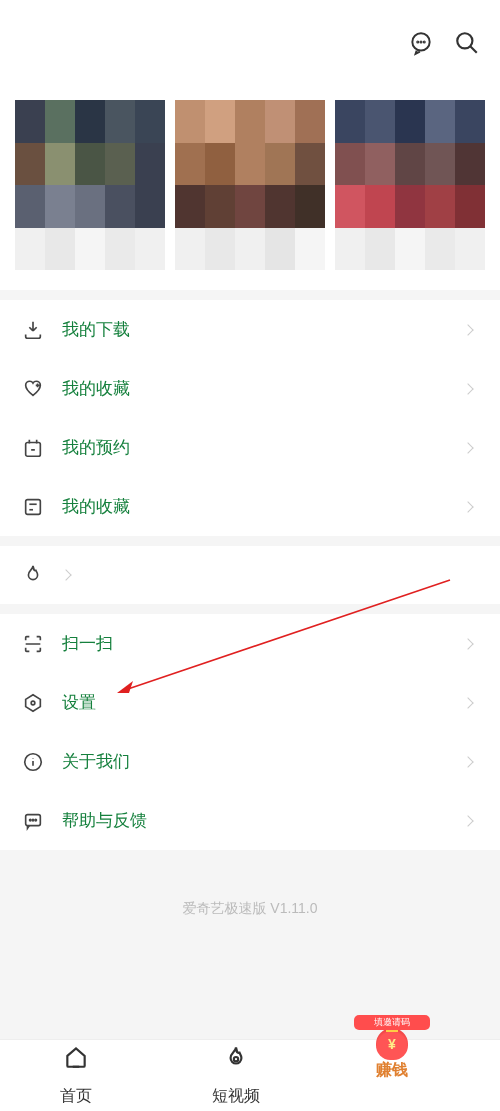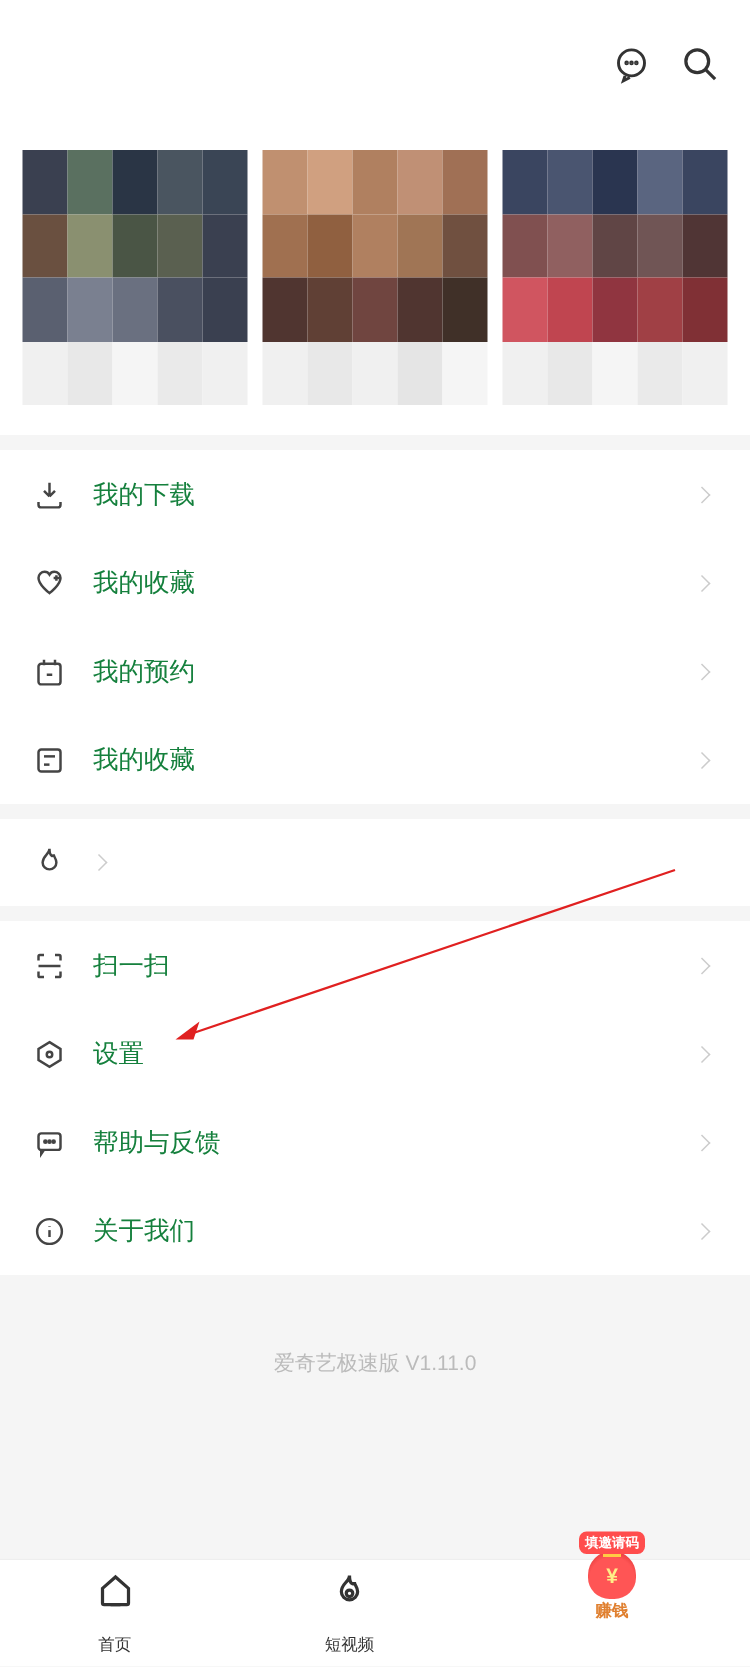--- a/index.html
+++ b/index.html
@@ -82,38 +82,37 @@
   justify-content: space-around;
   align-items: center;
 }
 .nav-item {
   display: flex;
   flex-direction: column;
   align-items: center;
   gap: 16px;
 }
 .nav-icon { width: 26px; height: 26px; }
-.nav-label { font-size: 11px; color: #333; }
+.nav-label { font-size: 16px; color: #333; }
 .money-icon {
   position: absolute;
   right: 70px;
   bottom: 30px;
   display: flex;
   flex-direction: column;
   align-items: center;
 }
 .money-tag {
   background: #ff4d4d;
   color: #fff;
   font-size: 9px;
-  padding: 1px 4px;
+  padding: 1px 20px;
   border-radius: 5px;
   margin-bottom: -2px;
   z-index: 2;
-  font-weight: bold;
 }
 .money-bag {
   width: 32px;
   height: 32px;
   background: radial-gradient(circle at 50% 60%, #ff5555 60%, #cc2222 100%);
   border-radius: 50% 50% 45% 45%;
   position: relative;
   display: flex;
   align-items: center;
   justify-content: center;
@@ -284,36 +283,36 @@
   <div class="list-item">
     <svg class="list-icon" viewBox="0 0 24 24" fill="none" stroke="#444" stroke-width="1.8">
         <polygon points="12,3 20,8 20,16 12,21 4,16 4,8"></polygon>
         <circle cx="12" cy="12" r="2"></circle>
       </svg>
     <span class="list-label">设置</span>
     <span class="chevron"></span>
   </div>
   <div class="list-item">
     <svg class="list-icon" viewBox="0 0 24 24" fill="none" stroke="#444" stroke-width="1.8">
+        <circle cx="12" cy="12" r="9"></circle>
+        <line x1="12" y1="8" x2="12" y2="8.5"></line>
+        <line x1="12" y1="11" x2="12" y2="16"></line>
+      </svg>
+    <span class="list-label">关于我们</span>
+    <span class="chevron"></span>
+  </div>
+  <div class="list-item">
+    <svg class="list-icon" viewBox="0 0 24 24" fill="none" stroke="#444" stroke-width="1.8">
         <rect x="4" y="5" width="16" height="12" rx="2"></rect>
         <path d="M8 17l-2 3v-3"></path>
         <circle cx="9" cy="11" r="0.8" fill="#444"></circle>
         <circle cx="12" cy="11" r="0.8" fill="#444"></circle>
         <circle cx="15" cy="11" r="0.8" fill="#444"></circle>
       </svg>
     <span class="list-label">帮助与反馈</span>
-    <span class="chevron"></span>
-  </div>
-  <div class="list-item">
-    <svg class="list-icon" viewBox="0 0 24 24" fill="none" stroke="#444" stroke-width="1.8">
-        <circle cx="12" cy="12" r="9"></circle>
-        <line x1="12" y1="8" x2="12" y2="8.5"></line>
-        <line x1="12" y1="11" x2="12" y2="16"></line>
-      </svg>
-    <span class="list-label">关于我们</span>
     <span class="chevron"></span>
   </div>
 </div>
 
 <div class="version-text">爱奇艺极速版 V1.11.0</div>
 
 <svg class="annotation-arrow" viewBox="0 0 340 120">
   <line x1="335" y1="5" x2="10" y2="115" stroke="#e02020" stroke-width="1.5"></line>
   <polygon points="2,118 18,106 14,118" fill="#e02020"></polygon>
 </svg>

